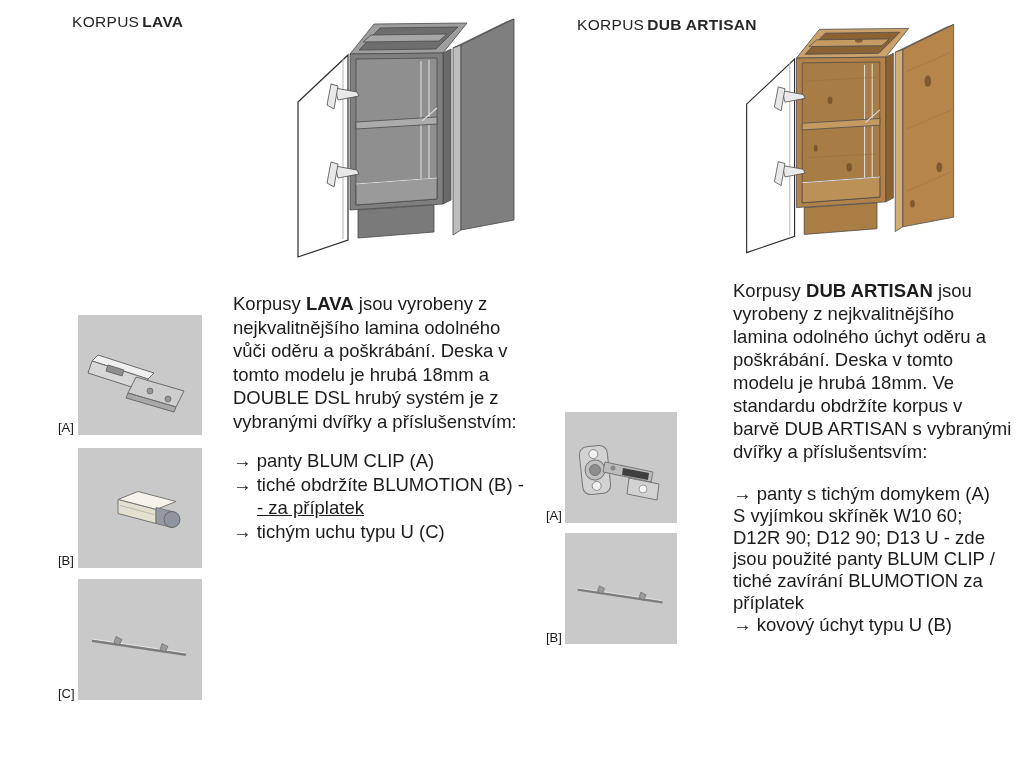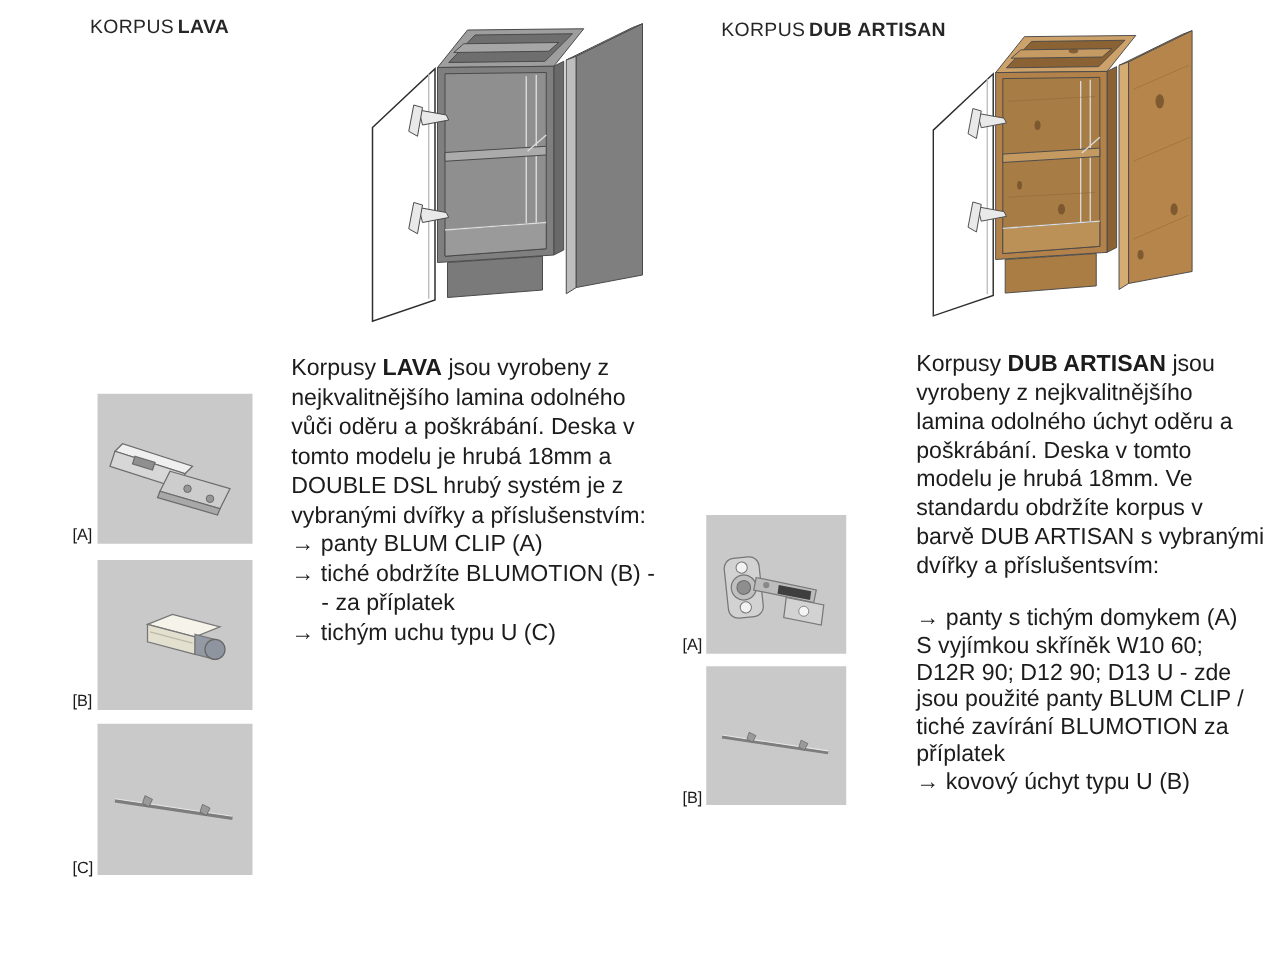--- a/index.html
+++ b/index.html
@@ -70,26 +70,26 @@
   .hwlabel{font-size:13px;color:#1a1a1a;width:24px;white-space:nowrap;}
   .lab-la{left:58px;top:420px;}
   .lab-lb{left:58px;top:553px;}
   .lab-lc{left:58px;top:686px;}
   .lab-ra{left:546px;top:508px;}
   .lab-rb{left:546px;top:630px;}
 
   
   .txt{font-size:18.5px;color:#1c1c1c;}
   .txt .line{white-space:nowrap;}
-  .txt-left{left:233px;top:282px;line-height:23.5px;}
+  .txt-left{left:233px;top:292px;line-height:23.5px;}
   .txt-right{left:733px;top:279px;line-height:23px;}
   .txt .b{font-weight:700;}
-  .list-left{line-height:23.5px;}
+  .list-left{margin-top:16px;line-height:23.5px;}
   .list-right{margin-top:20px;line-height:21.8px;}
-  .indent{padding-left:24px;}
+  .indent{padding-left:24px;text-decoration:underline;}
 </style>
 </head>
 <body>
 
 <div>
 
   <div class="abs sec-title t-left">
     <span class="reg">KORPUS</span><span class="bold">LAVA</span>
   </div>
 

